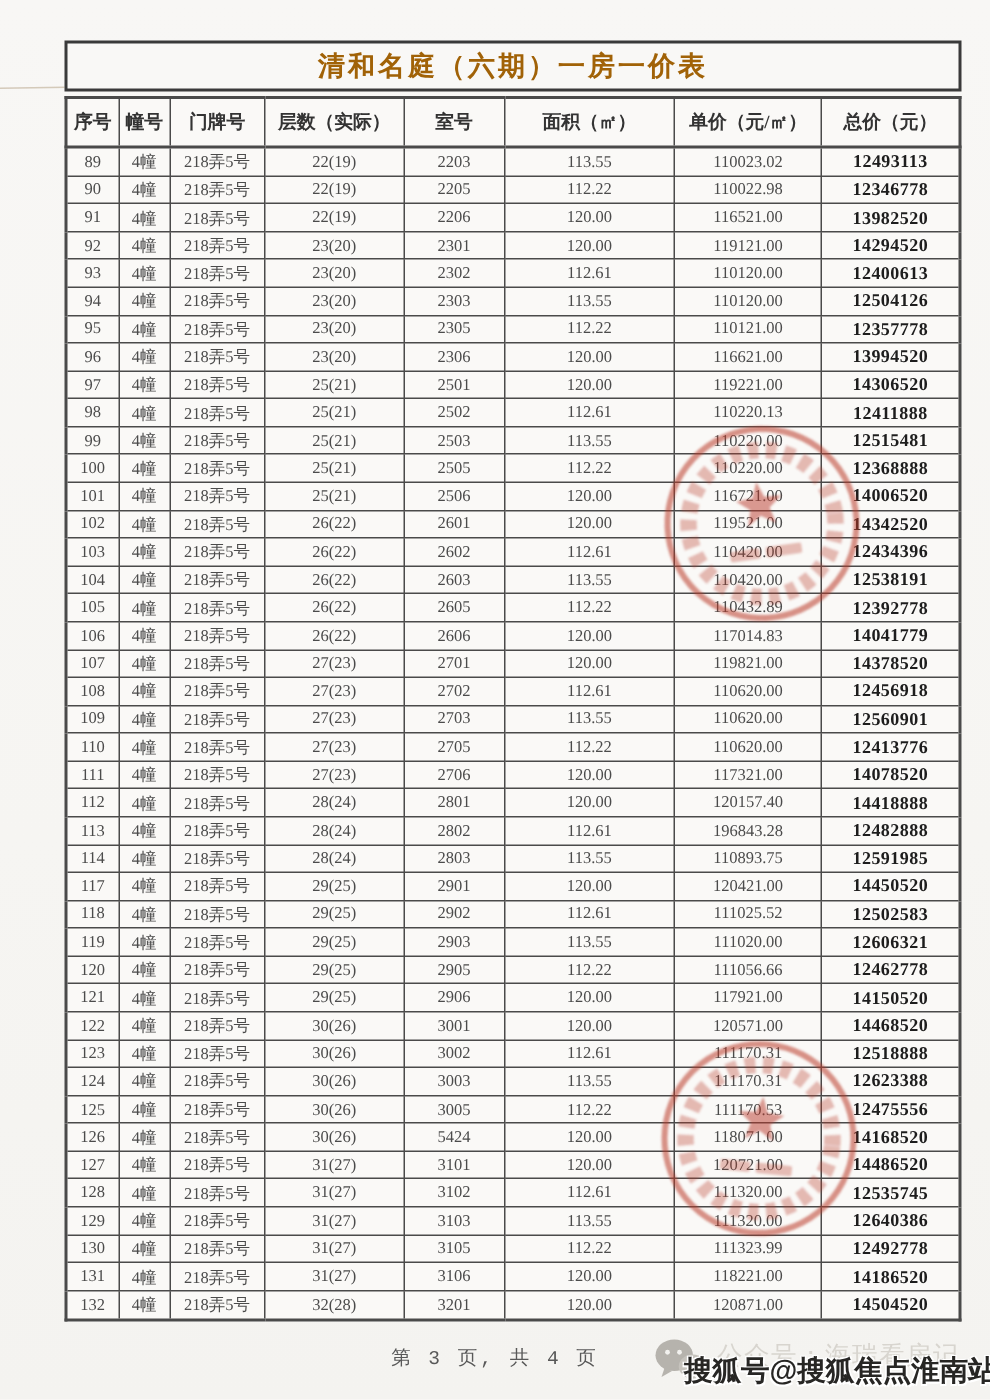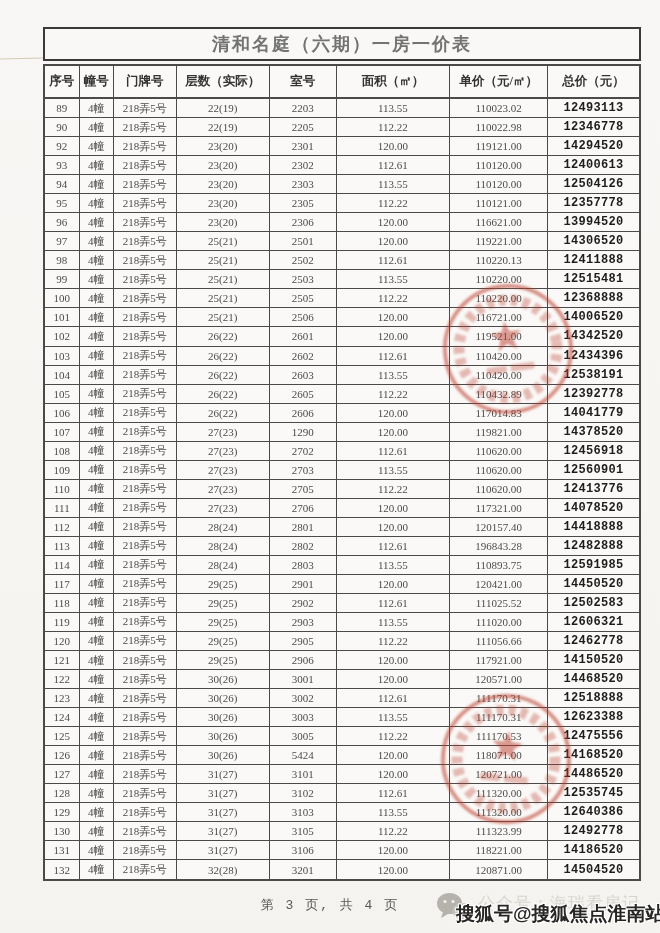--- a/index.html
+++ b/index.html
@@ -13,42 +13,42 @@
   }
   .page { position:absolute; inset:0; background:linear-gradient(180deg,#f8f7f5 0%,#f6f5f2 60%,#f4f3f0 100%); }
 
   .fold-line { position:absolute; left:0; top:58px; width:44px; height:1px;
     background:rgba(168,146,112,.45); transform:rotate(-1deg); }
 
   .title-box {
     position:absolute; left:43px; top:27px; width:598px; height:34px;
     border:2px solid #3a3a3a; background:#f9f8f6;
     display:flex; align-items:center; justify-content:center;
-    font-size:18px; font-weight:bold; color:#737373; letter-spacing:2px;
+    font-size:18px; font-weight:bold; color:#a16207; letter-spacing:2px;
   }
 
   table.price-table {
     position:absolute; left:43px; top:64px; width:598px; height:817px;
     border-collapse:collapse; table-layout:fixed;
     background:#faf9f7;
   }
   .price-table th, .price-table td {
     border:1px solid #4a4a4a; text-align:center; vertical-align:middle;
     padding:0; overflow:hidden; white-space:nowrap;
   }
   .price-table thead th {
     height:33px; font-size:12.5px; font-weight:bold; color:#333;
     border-width:2px 1px 2px 1px;
   }
   .price-table thead th:first-child, .price-table tbody td:first-child { border-left-width:2px; }
   .price-table thead th:last-child,  .price-table tbody td:last-child  { border-right-width:2px; }
   .price-table tbody tr:last-child td { border-bottom-width:2px; }
   .price-table tbody td { font-size:11px; color:#4b4b4b; }
   .price-table tbody td.col7 {
-    font-family:Liberation Mono, monospace;
+    font-family:Liberation Serif, serif;
     font-weight:bold; font-size:12px; color:#1d1d1d; letter-spacing:.3px;
   }
 
   .seal { position:absolute; width:140px; height:140px; pointer-events:none; }
   .seal.s1 { left:438px; top:279px; transform:rotate(-8deg); }
   .seal.s2 { left:436px; top:689px; transform:rotate(6deg); }
 
   .page-indicator {
     position:absolute; left:0; top:896px; width:660px; text-align:center;
     font-size:13px; color:#585858; letter-spacing:2px;font-family:Liberation Mono, monospace;
@@ -115,20 +115,30 @@
           <td class="col0">90</td>
           <td class="col1">4幢</td>
           <td class="col2">218弄5号</td>
           <td class="col3">22(19)</td>
           <td class="col4">2205</td>
           <td class="col5">112.22</td>
           <td class="col6">110022.98</td>
           <td class="col7">12346778</td>
         </tr>
         <tr>
+          <td class="col0">91</td>
+          <td class="col1">4幢</td>
+          <td class="col2">218弄5号</td>
+          <td class="col3">22(19)</td>
+          <td class="col4">2206</td>
+          <td class="col5">120.00</td>
+          <td class="col6">116521.00</td>
+          <td class="col7">13982520</td>
+        </tr>
+        <tr>
           <td class="col0">92</td>
           <td class="col1">4幢</td>
           <td class="col2">218弄5号</td>
           <td class="col3">23(20)</td>
           <td class="col4">2301</td>
           <td class="col5">120.00</td>
           <td class="col6">119121.00</td>
           <td class="col7">14294520</td>
         </tr>
         <tr>
@@ -269,21 +279,21 @@
           <td class="col4">2606</td>
           <td class="col5">120.00</td>
           <td class="col6">117014.83</td>
           <td class="col7">14041779</td>
         </tr>
         <tr>
           <td class="col0">107</td>
           <td class="col1">4幢</td>
           <td class="col2">218弄5号</td>
           <td class="col3">27(23)</td>
-          <td class="col4">1290</td>
+          <td class="col4">2701</td>
           <td class="col5">120.00</td>
           <td class="col6">119821.00</td>
           <td class="col7">14378520</td>
         </tr>
         <tr>
           <td class="col0">108</td>
           <td class="col1">4幢</td>
           <td class="col2">218弄5号</td>
           <td class="col3">27(23)</td>
           <td class="col4">2702</td>

